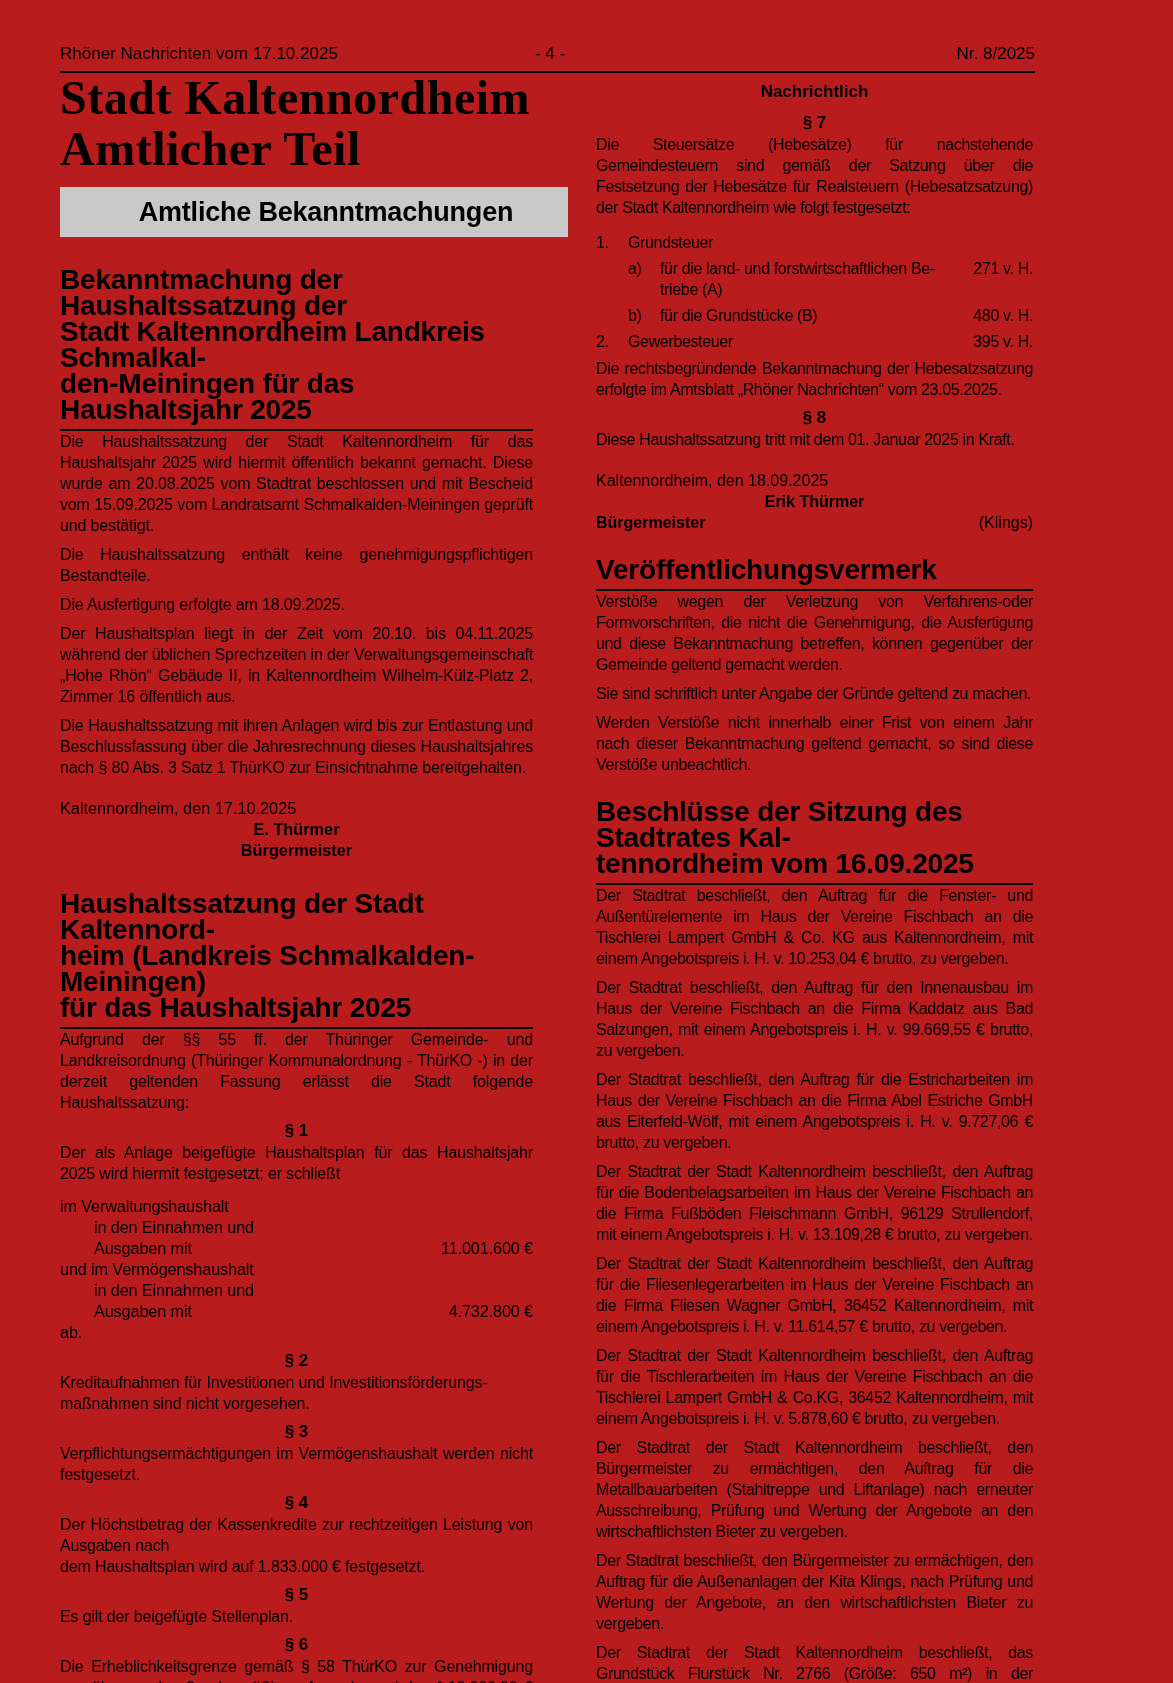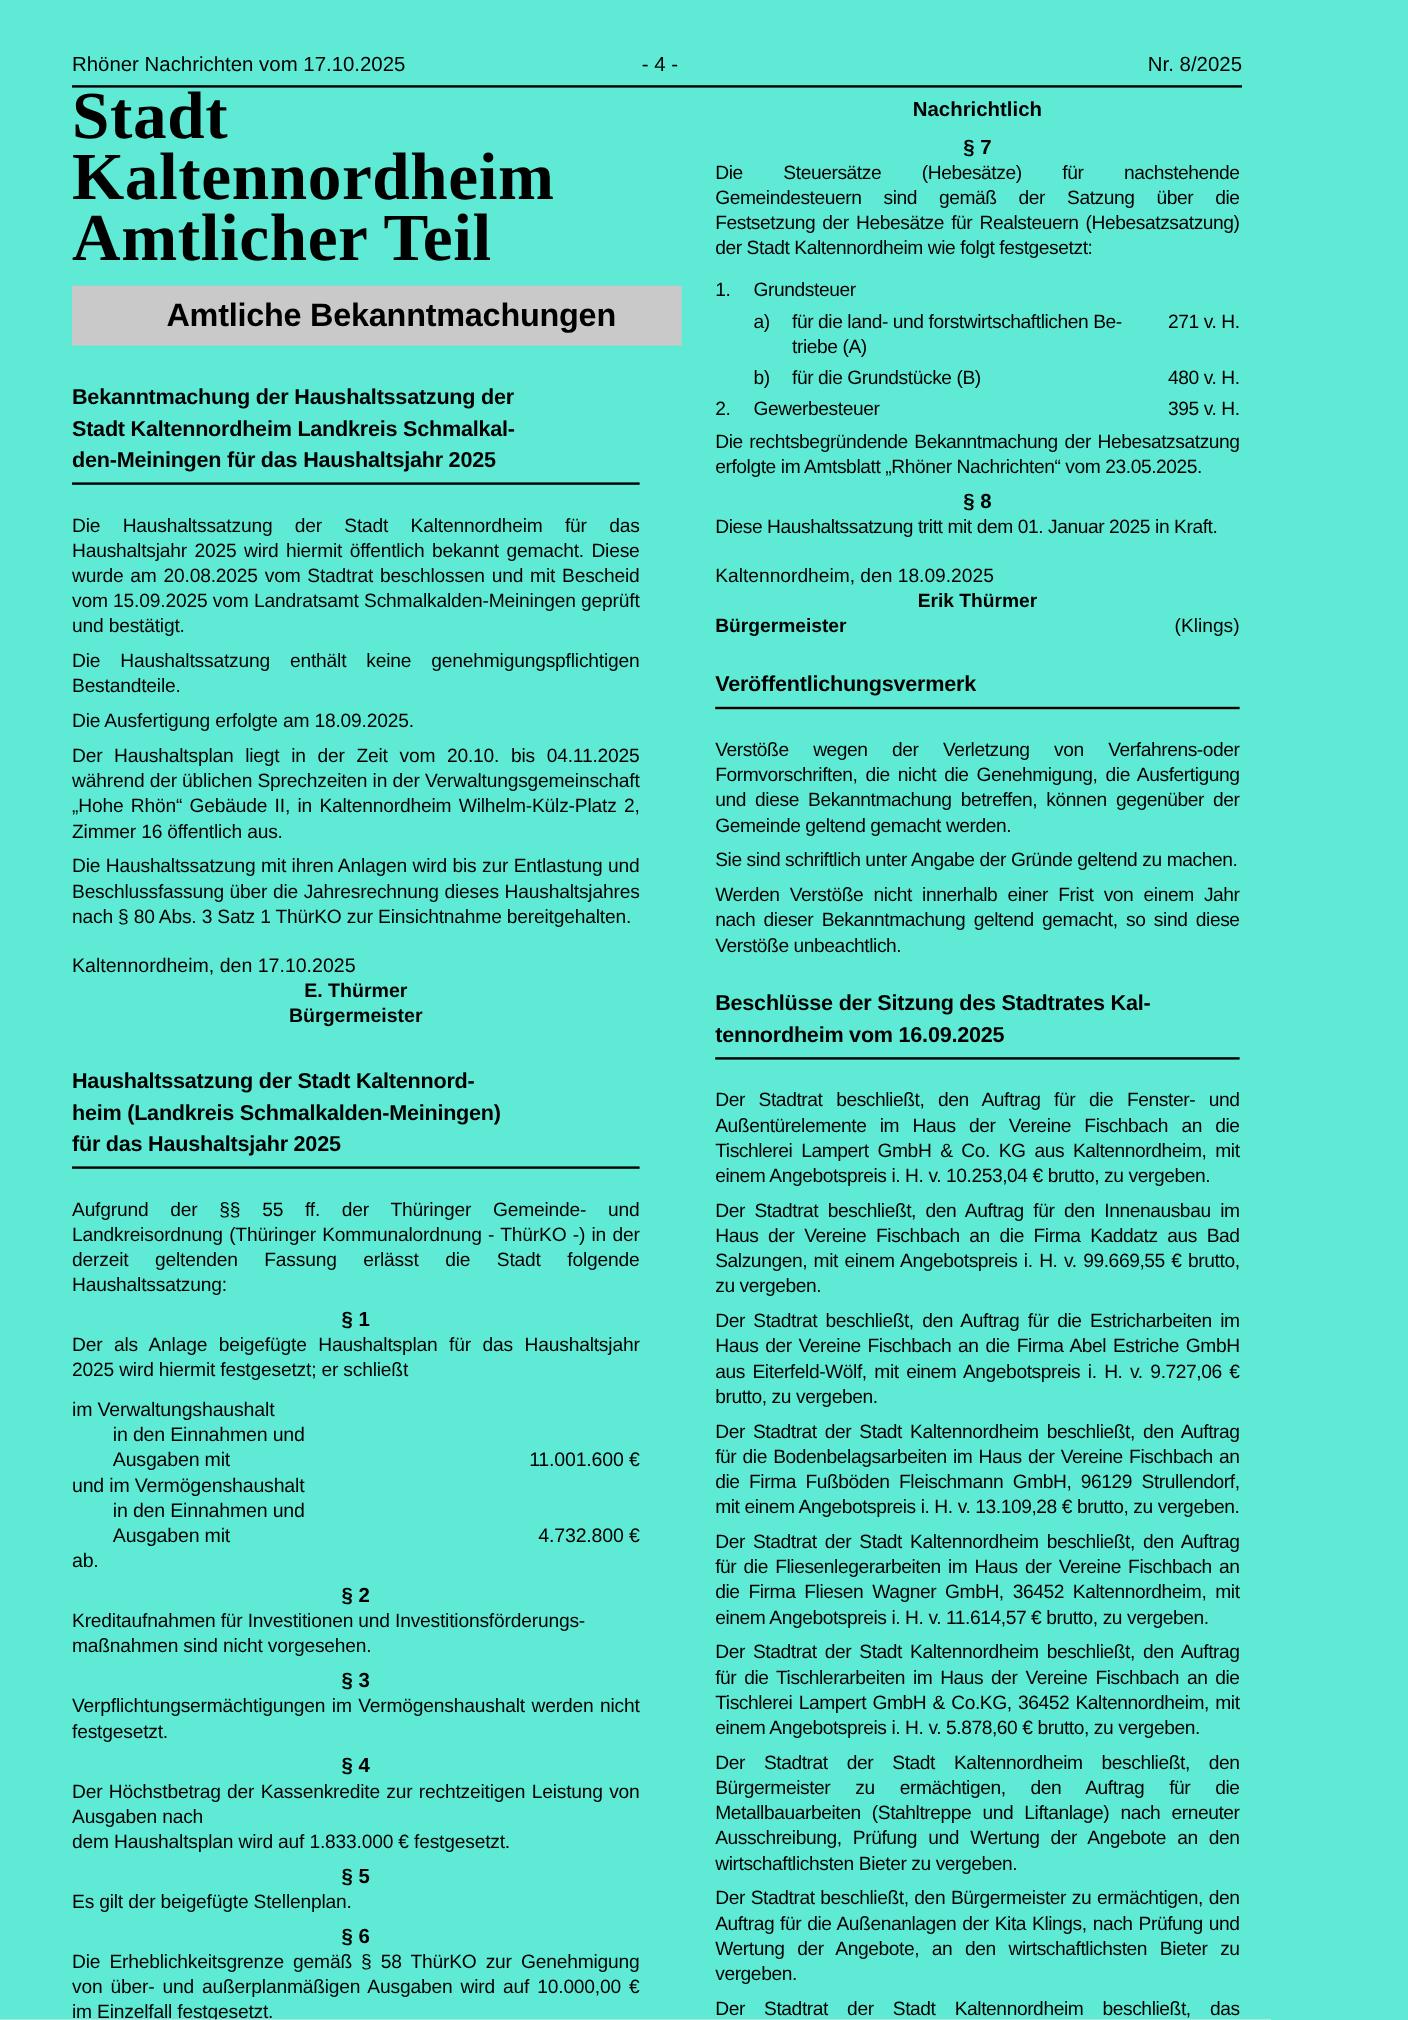--- a/index.html
+++ b/index.html
@@ -1,41 +1,41 @@
 <!DOCTYPE html>
 <html lang="de"><head>
 <meta charset="utf-8">
 <style>
   html,body{margin:0;padding:0;background:#e8e8e8;}
   .page{
     position:relative;width:1173px;height:1683px;margin:0 auto;
-    background:#5eead4;color:#000;overflow:hidden;
+    background:#b91c1c;color:#000;overflow:hidden;
     font-family:"Liberation Sans",sans-serif;
   }
   
   .hdr{position:absolute;top:44px;left:60px;width:975px;height:24px;font-size:17px;}
   .hdr-left{position:absolute;left:0;top:0;}
   .hdr-center{position:absolute;left:420px;width:140px;text-align:center;top:0;}
   .hdr-right{position:absolute;right:0;top:0;}
   .hdr-rule{position:absolute;top:71px;left:60px;width:975px;border-top:2px solid #000;}
 
   .col{position:absolute;}
   .col-left{left:60px;top:72px;width:473px;}
   .col-right{left:596px;top:82px;width:437px;}
 
-  .masthead{font-family:"Liberation Serif",serif;font-weight:bold;font-size:56px;line-height:51px;letter-spacing:.5px;}
+  .masthead{font-family:"Liberation Serif",serif;font-weight:bold;font-size:48px;line-height:51px;letter-spacing:.5px;}
   .banner{
     margin-top:13px;width:484px;height:50px;line-height:50px;
     font-weight:bold;font-size:27px;text-align:center;letter-spacing:-.2px;padding-left:24px;
   }
 
   .sec-head{
-    font-weight:bold;font-size:18px;line-height:26px;letter-spacing:-.2px;
+    font-weight:bold;font-size:28px;line-height:26px;letter-spacing:-.2px;
     white-space:pre-line;border-bottom:2.5px solid #000;
-    padding-bottom:6px;margin:0 0 24px 0;
+    padding-bottom:6px;margin:0 0 0 0;
   }
   .mt1{margin-top:30px;}
   .mt2{margin-top:24px;}
 
   .para{font-size:16px;line-height:21px;text-align:justify;margin:0 0 8px 0;letter-spacing:-.15px;}
   .col-right .para{font-size:16px;letter-spacing:-.35px;}
   .prewrap{white-space:pre-line;}
 
   .pnum{font-size:17px;font-weight:bold;text-align:center;margin:8px 0 1px 0;}
   .center-bold{font-size:17px;font-weight:bold;text-align:center;margin:0 0 11px 0;}

